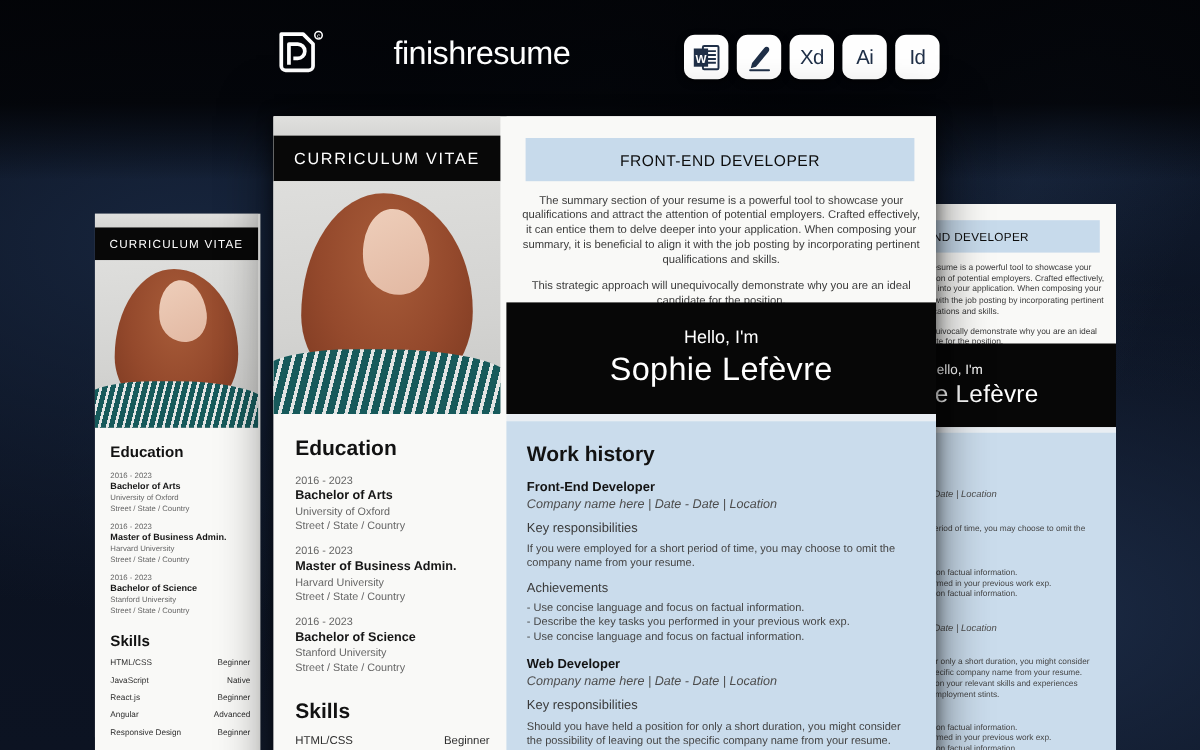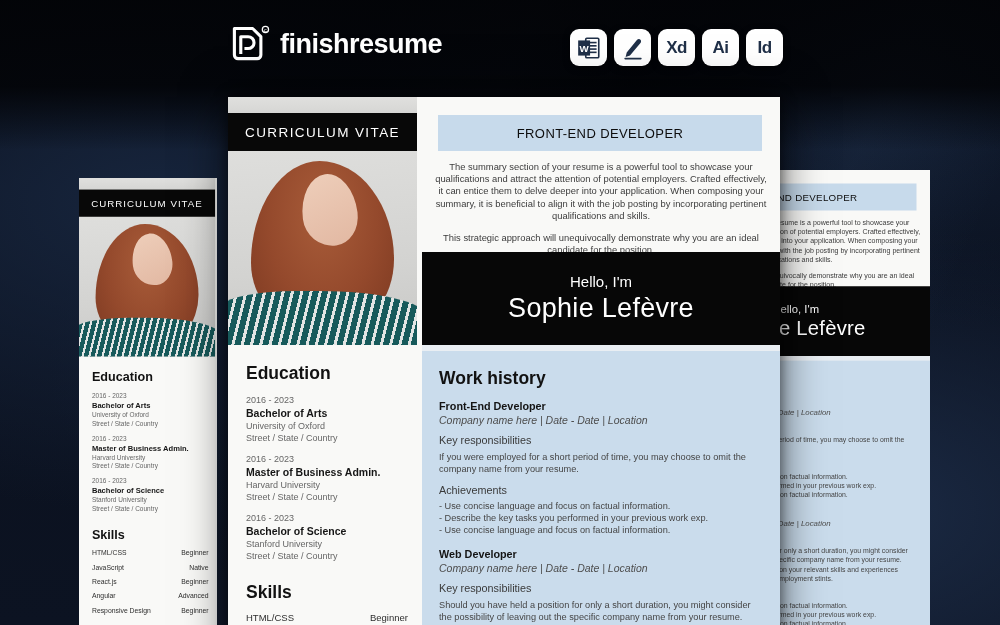--- a/index.html
+++ b/index.html
@@ -11,24 +11,24 @@
       linear-gradient(115deg, transparent 60%, rgba(96,135,190,.08) 72%, transparent 84%),
       radial-gradient(900px 520px at 16% 32%, #17253d 0%, rgba(23,37,61,0) 60%),
       radial-gradient(700px 420px at 90% 16%, #121e33 0%, rgba(18,30,51,0) 55%),
       radial-gradient(820px 520px at 86% 82%, #1b2a44 0%, rgba(27,42,68,0) 55%),
       radial-gradient(620px 400px at 42% 58%, #121f35 0%, rgba(18,31,53,0) 60%),
       linear-gradient(180deg,#05070c 0%,#0a101d 30%,#0c1322 100%);}
 
   
   .logo{position:absolute;left:228px;top:24px;display:flex;align-items:center;gap:10px;}
   .logo svg{display:block;}
-  .logo-text{color:#fff;font-size:27px;font-weight:bold;letter-spacing:-.5px;}
+  .logo-text{color:#fff;font-size:27px;font-weight:normal;letter-spacing:-.5px;margin-left:48px;}
   .fmt-row{position:absolute;left:570px;top:29px;display:flex;gap:7px;}
   .fmt{width:37px;height:37px;background:#fff;border-radius:9px;display:flex;align-items:center;justify-content:center;box-shadow:0 2px 6px rgba(0,0,0,.5);}
-  .fmt .tile-label{color:#203048;font-weight:bold;font-size:17px;letter-spacing:-.5px;}
+  .fmt .tile-label{color:#203048;font-weight:normal;font-size:17px;letter-spacing:-.5px;}
 
   
   .sheet{position:absolute;left:228px;top:97px;width:552px;min-height:600px;display:flex;background:#f9f9f7;z-index:3;
     box-shadow:0 0 42px rgba(0,0,0,.6),0 0 12px rgba(0,0,0,.5);}
   .clip{position:absolute;overflow:hidden;z-index:2;}
   .left-clip{left:79px;top:178px;width:138px;height:447px;}
   .right-clip{left:780px;top:170px;width:150px;height:455px;}
   .sheet-l{width:194px;min-height:640px;background:#f9f9f7;transform:scale(.72);transform-origin:0 0;box-shadow:0 0 18px rgba(0,0,0,.5);}
   .sheet-r{position:absolute;top:0;right:0;width:358px;min-height:620px;background:#f9f9f7;transform:scale(.75);transform-origin:100% 0;}
 

